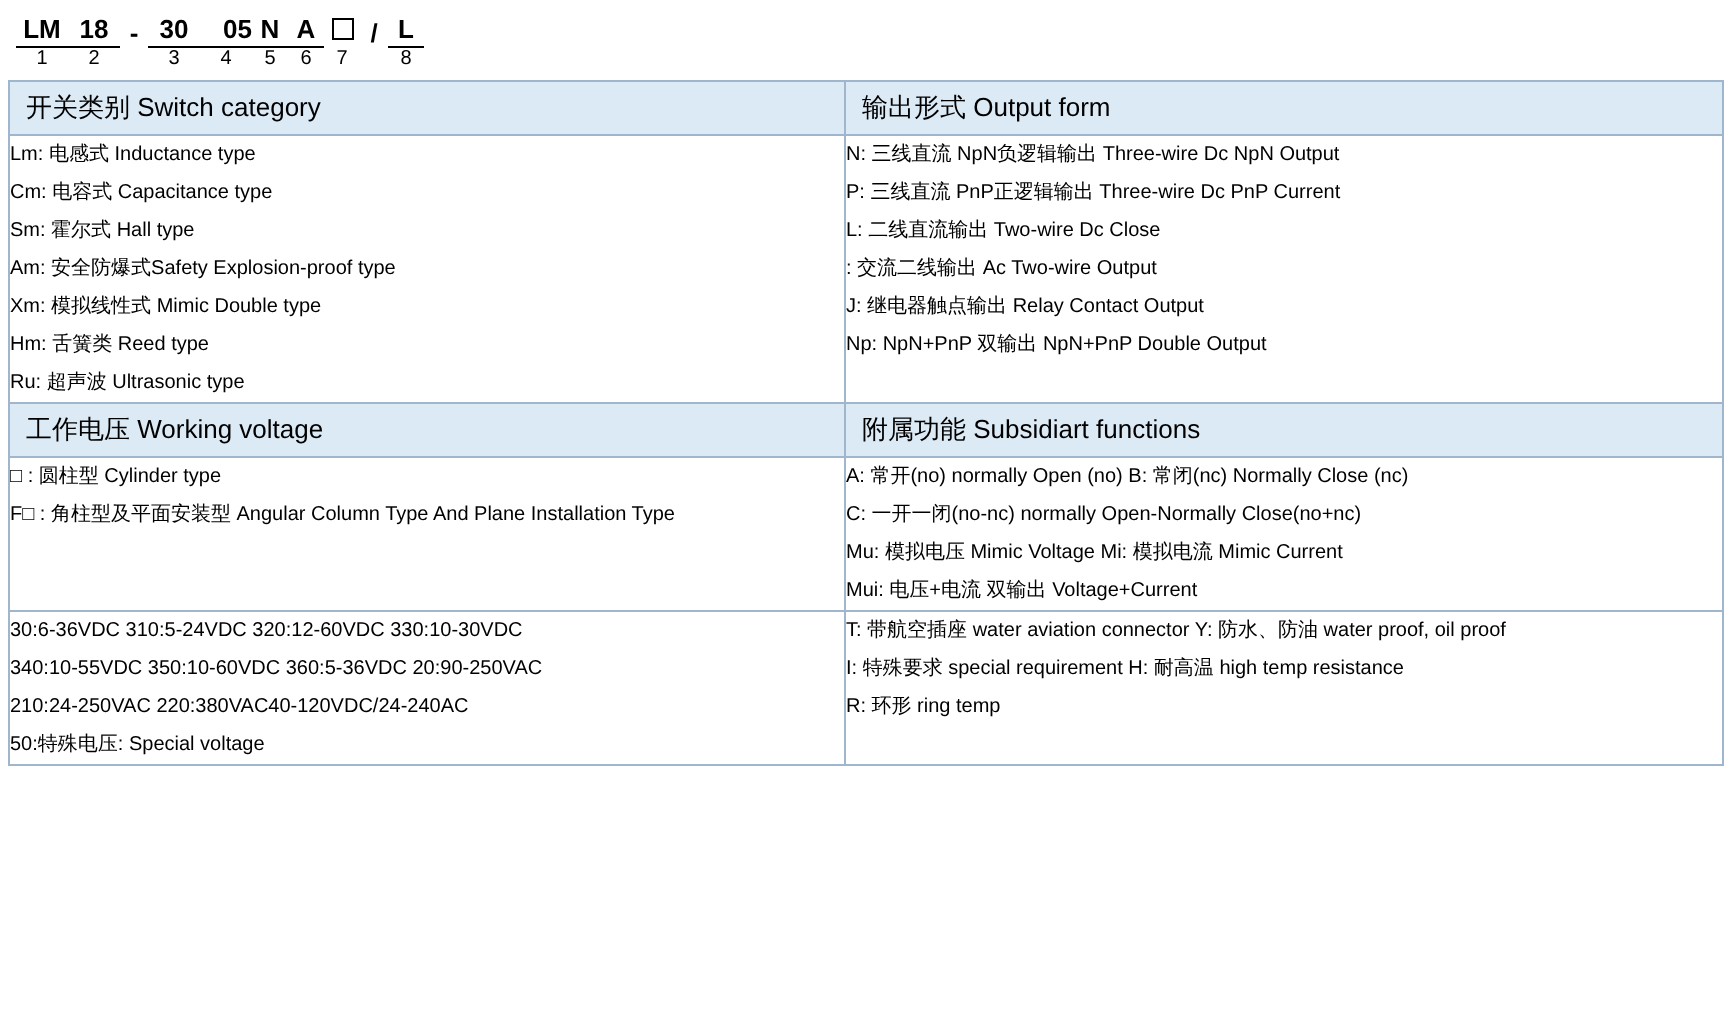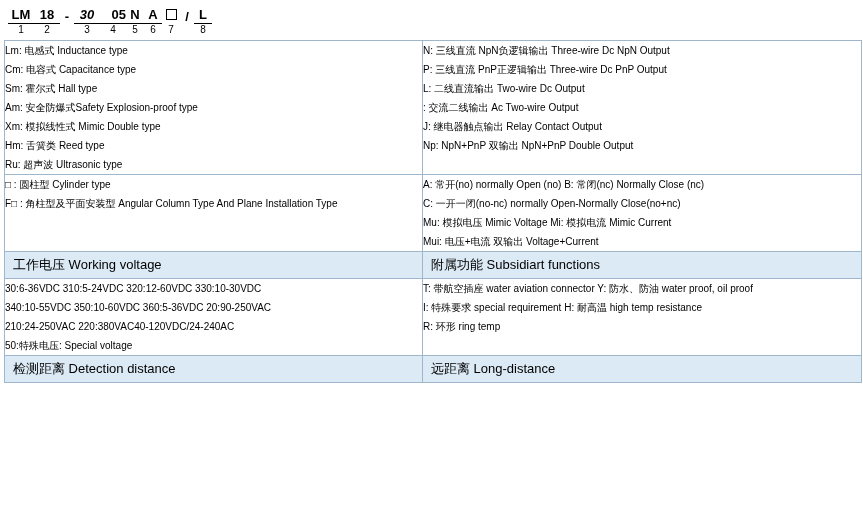--- a/index.html
+++ b/index.html
@@ -98,21 +98,21 @@
 </head>
 <body>
 
 <div class="page">
 
   <div class="code-header">
     <div class="code-row">
         <div class="seg ul" style="width: 26px;">LM</div>
         <div class="seg ul" style="width: 26px;">18</div>
         <div class="seg" style="width: 14px;">-</div>
-        <div class="seg ul" style="width: 26px; font-style: italic;">30</div>
+        <div class="seg ul" style="width: 26px;">30</div>
         <div class="seg ul" style="width: 26px; text-align: right;">05</div>
         <div class="seg ul" style="width: 18px;">N</div>
         <div class="seg ul" style="width: 18px;">A</div>
         <div class="seg" style="width: 18px;"><span class="sq"></span></div>
         <div class="seg" style="width: 14px;">/</div>
         <div class="seg ul" style="width: 18px;">L</div>
       </div>
     <div class="num-row">
         <div class="seg" style="width: 26px;">1</div>
         <div class="seg" style="width: 26px;">2</div>
@@ -123,75 +123,75 @@
         <div class="seg" style="width: 18px;">6</div>
         <div class="seg" style="width: 18px;">7</div>
         <div class="seg" style="width: 14px;"></div>
         <div class="seg" style="width: 18px;">8</div>
       </div>
   </div>
 
   <table class="main">
     <tbody>
         <tr>
+          <td class="hdr colL">
+            <div class="htext">开关类别 Switch category</div>
+          </td>
+          <td class="hdr colR">
+            <div class="htext">输出形式 Output form</div>
+          </td>
+        </tr>
+        <tr>
           <td class="body-cell colL">
             <div class="line">Lm: 电感式 Inductance type</div>
             <div class="line">Cm: 电容式 Capacitance type</div>
             <div class="line">Sm: 霍尔式 Hall type</div>
             <div class="line">Am: 安全防爆式Safety Explosion-proof type</div>
             <div class="line">Xm: 模拟线性式 Mimic Double type</div>
             <div class="line">Hm: 舌簧类 Reed type</div>
             <div class="line">Ru: 超声波 Ultrasonic type</div>
           </td>
           <td class="body-cell colR">
             <div class="line">N: 三线直流 NpN负逻辑输出  Three-wire Dc NpN Output</div>
-            <div class="line">P: 三线直流 PnP正逻辑输出  Three-wire Dc PnP Output</div>
-            <div class="line">L: 二线直流输出  Two-wire Dc Output</div>
+            <div class="line">P: 三线直流 PnP正逻辑输出  Three-wire Dc PnP Current</div>
+            <div class="line">L: 二线直流输出  Two-wire Dc Close</div>
             <div class="line">: 交流二线输出  Ac Two-wire Output</div>
             <div class="line">J: 继电器触点输出  Relay Contact Output</div>
             <div class="line">Np: NpN+PnP 双输出 NpN+PnP Double Output</div>
+          </td>
+        </tr>
+        <tr>
+          <td class="hdr colL">
+            <div class="htext">工作电压 Working voltage</div>
+          </td>
+          <td class="hdr colR">
+            <div class="htext">附属功能 Subsidiart functions</div>
           </td>
         </tr>
         <tr>
           <td class="body-cell colL">
             <div class="line">□ : 圆柱型 Cylinder type</div>
             <div class="line">F□ : 角柱型及平面安装型 Angular Column Type And Plane Installation Type</div>
           </td>
           <td class="body-cell colR">
             <div class="line">A: 常开(no) normally Open (no)    B: 常闭(nc) Normally Close (nc)</div>
             <div class="line">C: 一开一闭(no-nc) normally Open-Normally Close(no+nc)</div>
             <div class="line">Mu: 模拟电压 Mimic Voltage     Mi: 模拟电流 Mimic Current</div>
             <div class="line">Mui: 电压+电流 双输出 Voltage+Current</div>
           </td>
         </tr>
         <tr>
-          <td class="hdr colL">
-            <div class="htext">工作电压 Working voltage</div>
-          </td>
-          <td class="hdr colR">
-            <div class="htext">附属功能 Subsidiart functions</div>
-          </td>
-        </tr>
-        <tr>
           <td class="body-cell colL">
             <div class="line">30:6-36VDC  310:5-24VDC  320:12-60VDC  330:10-30VDC</div>
             <div class="line">340:10-55VDC  350:10-60VDC  360:5-36VDC  20:90-250VAC</div>
             <div class="line">210:24-250VAC  220:380VAC40-120VDC/24-240AC</div>
             <div class="line">50:特殊电压: Special voltage</div>
           </td>
           <td class="body-cell colR">
             <div class="line">T: 带航空插座 water aviation connector      Y: 防水、防油 water proof, oil proof</div>
             <div class="line">I: 特殊要求 special requirement              H: 耐高温 high temp resistance</div>
             <div class="line">R: 环形 ring temp</div>
           </td>
         </tr>
-        <tr>
-          <td class="hdr colL">
-            <div class="htext">检测距离 Detection distance</div>
-          </td>
-          <td class="hdr colR">
-            <div class="htext">远距离 Long-distance</div>
-          </td>
-        </tr>
       </tbody>
   </table>
 
 </div>
 
 </body></html>

